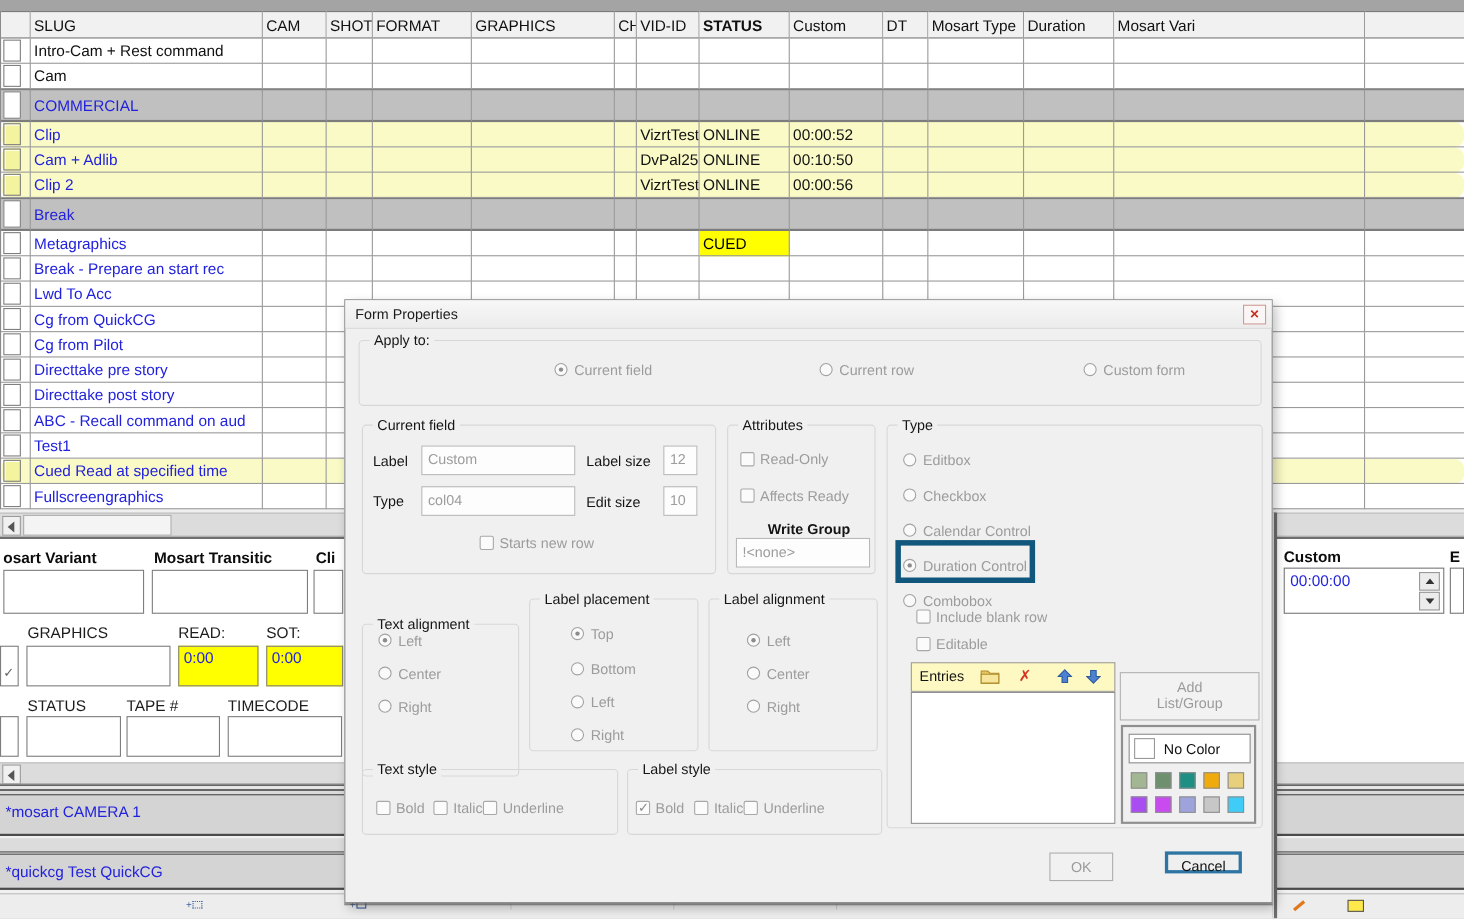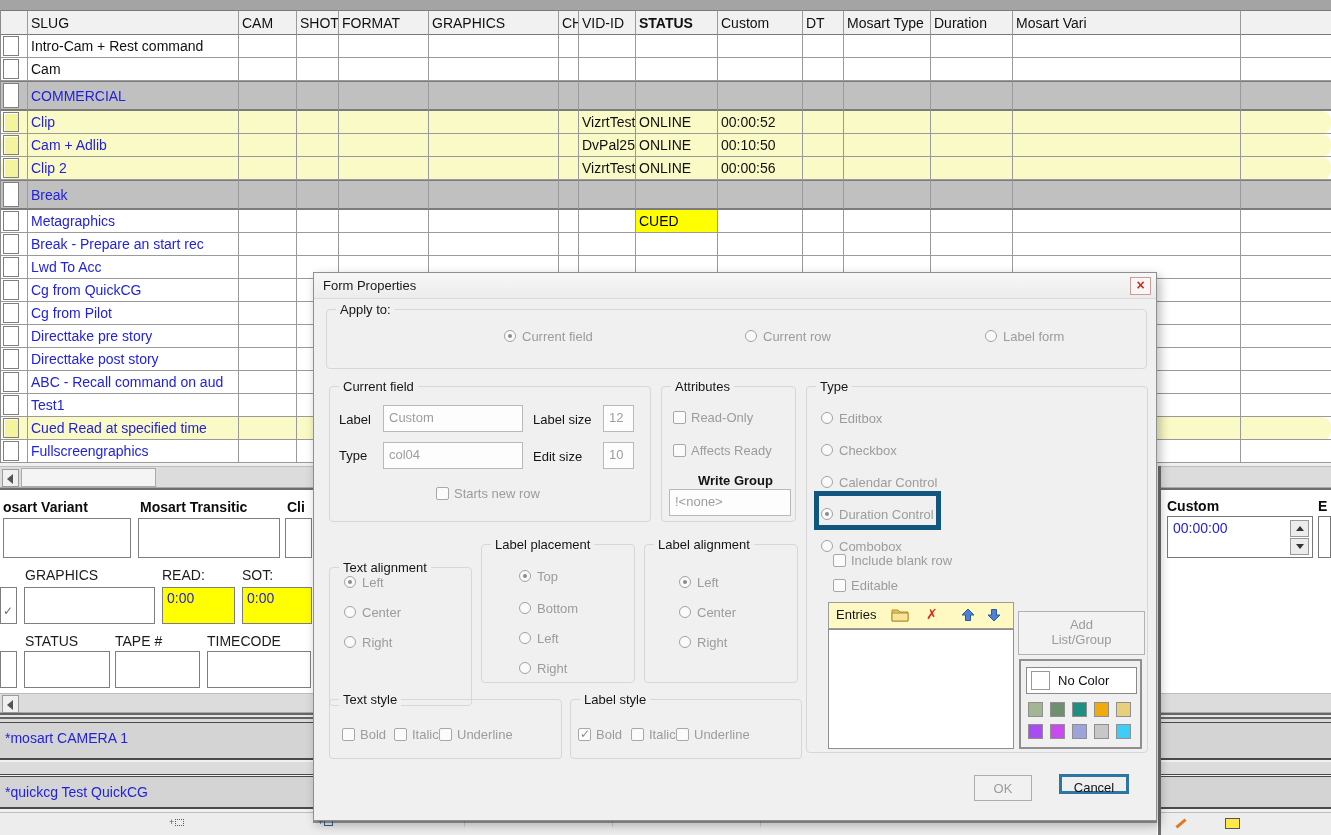--- a/index.html
+++ b/index.html
@@ -544,21 +544,21 @@
     </div>
 
     <div class="gb" style="left:12px;top:36px;width:821px;height:60px;">
       <span class="gbl">Apply to:</span>
     </div>
     <span class="rad sel" style="left:190px;top:57px;"></span>
     <span class="lab" style="left:208px;top:56px;">Current field</span>
     <span class="rad" style="left:431px;top:57px;"></span>
     <span class="lab" style="left:449px;top:56px;">Current row</span>
     <span class="rad" style="left:671px;top:57px;"></span>
-    <span class="lab" style="left:689px;top:56px;">Label form</span>
+    <span class="lab" style="left:689px;top:56px;">Custom form</span>
 
     <div class="gb" style="left:15px;top:113px;width:322px;height:136px;">
       <span class="gbl">Current field</span>
     </div>
     <span class="blab" style="left:25px;top:139px;">Label</span>
     <div class="din" style="left:69px;top:132px;width:140px;height:27px;">Custom</div>
     <span class="blab" style="left:219px;top:139px;">Label size</span>
     <div class="din" style="left:289px;top:132px;width:31px;height:27px;">12</div>
     <span class="blab" style="left:25px;top:175px;">Type</span>
     <div class="din" style="left:69px;top:169px;width:140px;height:27px;">col04</div>
@@ -677,17 +677,17 @@
     <div class="gb" style="left:256px;top:426px;width:232px;height:60px;">
       <span class="gbl">Label style</span>
     </div>
     <span class="cb checked" style="left:264px;top:455px;"></span>
     <span class="lab" style="left:282px;top:454px;">Bold</span>
     <span class="cb" style="left:317px;top:455px;"></span>
     <span class="lab" style="left:335px;top:454px;">Italic</span>
     <span class="cb" style="left:362px;top:455px;"></span>
     <span class="lab" style="left:380px;top:454px;">Underline</span>
 
-    <div class="okbtn" style="left:640px;top:502px;width:58px;height:26px;margin-left:20px;">OK</div>
+    <div class="okbtn" style="left:640px;top:502px;width:58px;height:26px;">OK</div>
     <div class="cancelbtn" style="left:745px;top:501px;width:70px;height:20px;">Cancel</div>
   </div>
 
 </div>
 
 </body></html>

